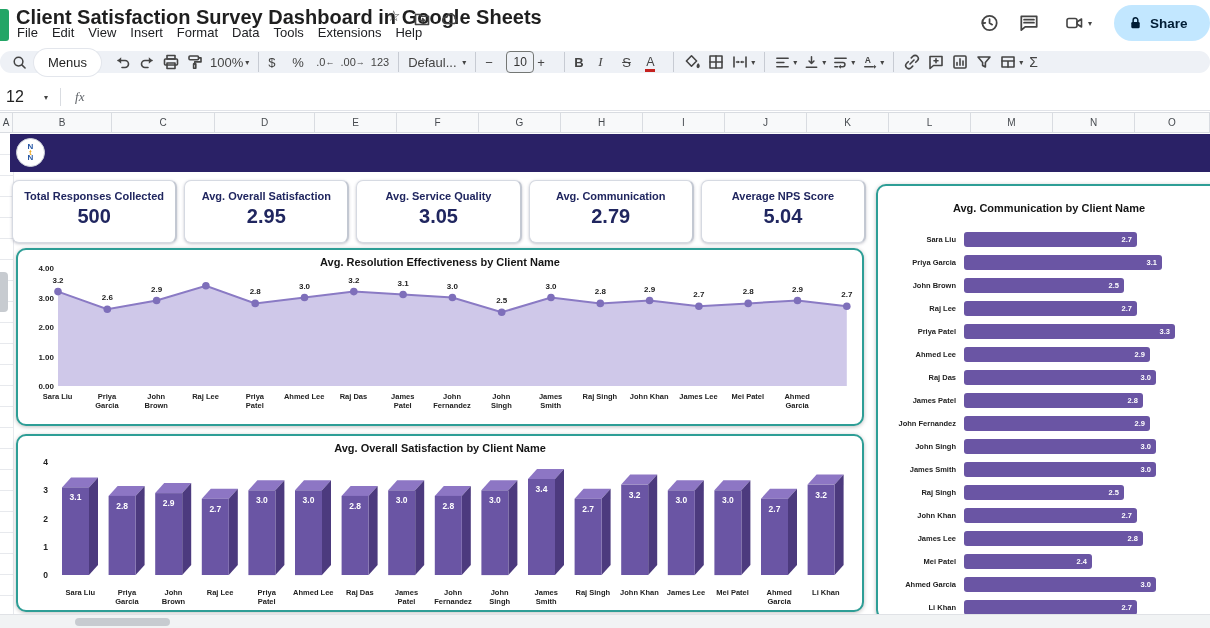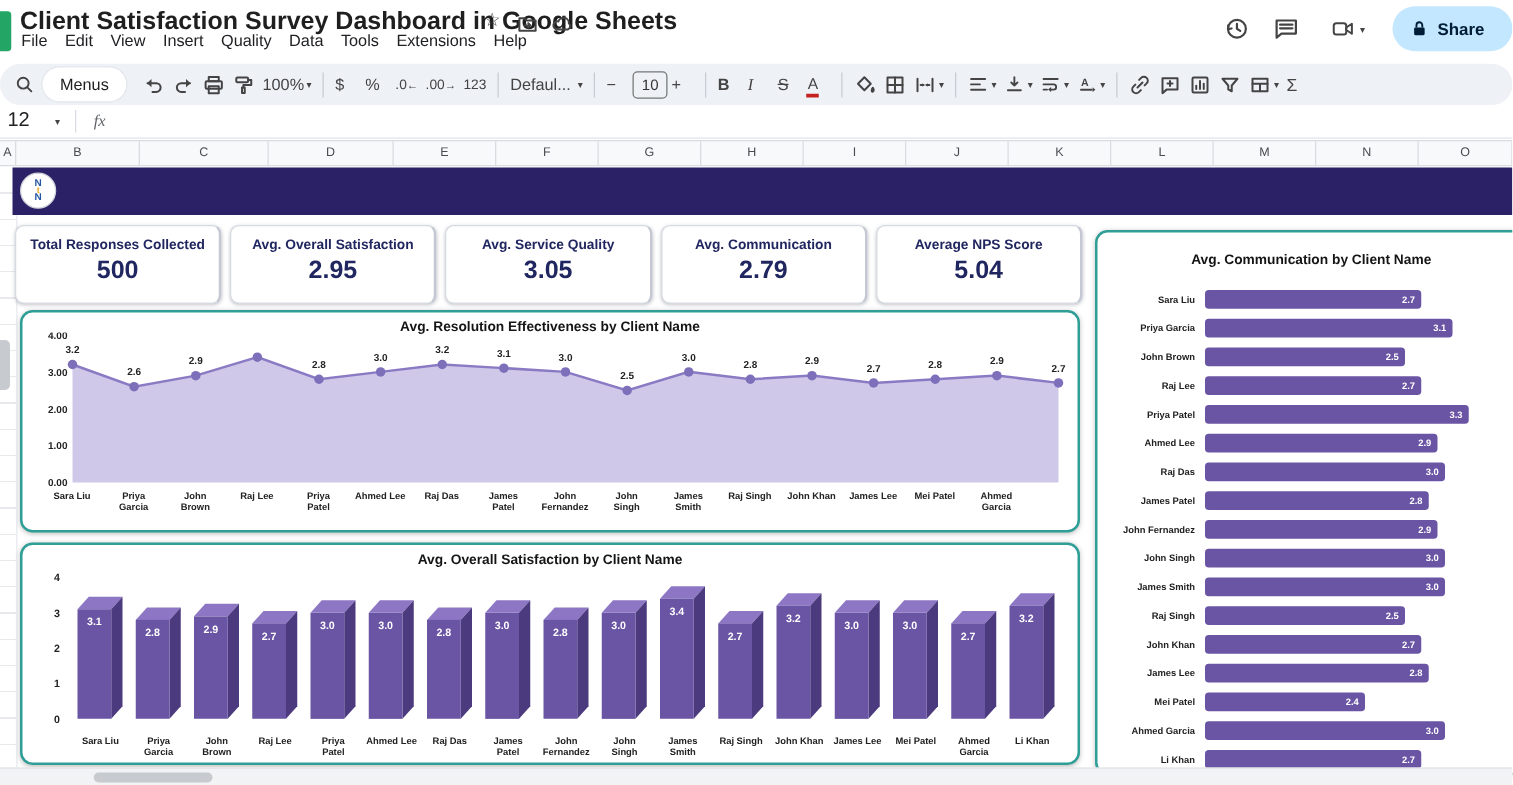--- a/index.html
+++ b/index.html
@@ -17,21 +17,21 @@
   #doc-title { position:absolute; left:16px; top:6px; font-size:20px; color:#1f1f1f; white-space:nowrap;font-weight:bold; }
   .title-icon { position:absolute; top:10px; color:#444; }
   #menubar { position:absolute; left:10px; top:23px; display:flex; }
   .menu-item { font-size:13px; color:#202124; padding:2px 7px; border-radius:4px; cursor:default; }
   #topbar-right { position:absolute; right:0; top:5px; display:flex; align-items:center; gap:14px; }
   .top-icon-btn { width:26px; height:26px; display:flex; align-items:center; justify-content:center; }
   #share-btn { height:36px; min-width:96px; background:#c2e7ff; border-radius:18px; display:flex; align-items:center;
                gap:7px; padding:0 14px; font-size:13.5px; font-weight:bold; color:#001d35; }
 
   
-  #toolbar { position:absolute; left:0; top:51px; width:1210px; height:33px; background:#eef1f6;
+  #toolbar { position:absolute; left:0; top:51px; width:1210px; height:22px; background:#eef1f6;
              border-radius:18px; display:flex; align-items:center; padding-left:8px; }
   .tbtn { height:26px; min-width:24px; display:flex; align-items:center; justify-content:space-between;
           color:#444; font-size:13px; padding:0 3px; border-radius:4px; }
   .tsep { width:1px; height:20px; background:#c7cbd3; margin:0 6px; }
   .caret { font-size:8px; color:#444; margin-left:2px; }
   #menus-pill { background:#fff; border-radius:14px; height:27px; padding:0 14px; display:flex; align-items:center;
                 font-size:13px; color:#1f1f1f; margin-left:2px; margin-right:10px; box-shadow:0 0 0 1px #e3e6ec; }
   #font-size-box { width:28px; height:22px; border:1px solid #747775; border-radius:4px; display:flex;
                    align-items:center; justify-content:center; font-size:12px; color:#333; background:#fff0; }
   .txt-ic { font-size:13px; color:#444; }
@@ -116,21 +116,21 @@
       <svg width="19" height="18" viewBox="0 0 19 18">
           <path class="ic" d="M6 13.5a3.2 3.2 0 1 1 .7-6.3A4.3 4.3 0 0 1 15.1 8.7a2.9 2.9 0 0 1-.7 4.8z"></path>
         </svg>
     </div>
 
     <div id="menubar">
         <div class="menu-item">File</div>
         <div class="menu-item">Edit</div>
         <div class="menu-item">View</div>
         <div class="menu-item">Insert</div>
-        <div class="menu-item">Quality</div>
+        <div class="menu-item">Format</div>
         <div class="menu-item">Data</div>
         <div class="menu-item">Tools</div>
         <div class="menu-item">Extensions</div>
         <div class="menu-item">Help</div>
       </div>
 
     <div id="topbar-right">
       <div class="top-icon-btn">
         <svg width="22" height="22" viewBox="0 0 20 20">
             <circle class="ic" cx="10.5" cy="10" r="6.5"></circle>

